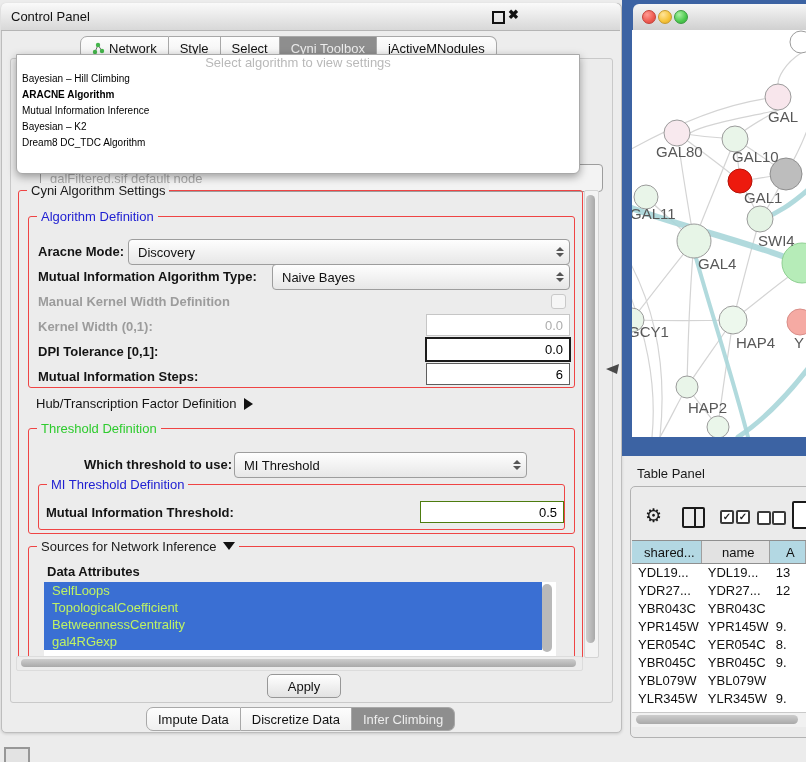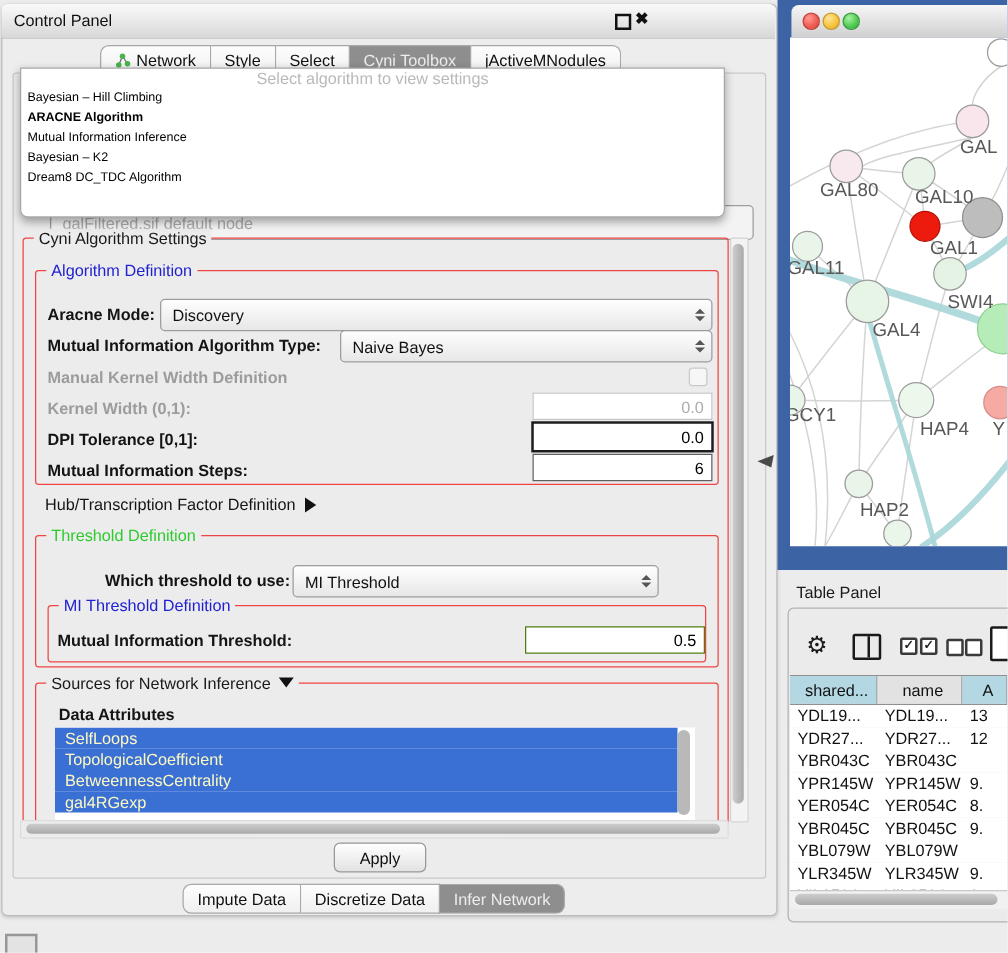--- a/index.html
+++ b/index.html
@@ -64,21 +64,21 @@
   .field{position:absolute;background:#fff;display:flex;align-items:center;
     justify-content:flex-end;padding:0 6px;font-size:13px;}
 
   
   .sb-track{background:#f3f3f3;border:1px solid #d4d4d4;border-radius:2px;}
   .sb-thumb{position:absolute;border-radius:6px;background:linear-gradient(90deg,#cdcdcd,#a9a9a9);}
   .sb-thumb.h{background:linear-gradient(#cdcdcd,#a9a9a9);}
 
   
   #attr-list{left:44px;top:582px;width:512px;height:74px;background:#fff;overflow:hidden;}
-  .attr-item{height:17px;line-height:17px;padding-left:8px;font-size:13px;color:#fef9c3;
+  .attr-item{height:17px;line-height:17px;padding-left:8px;font-size:13px;color:#bef264;
     background:#3a6fd3;width:490px;}
   #attr-sb{left:542px;top:584px;width:10px;height:68px;background:#b9b9b9;border-radius:5px;}
 
   
   #apply-btn{left:267px;top:674px;width:72px;height:22px;border:1px solid #979797;border-radius:5px;
     background:linear-gradient(#ffffff,#e2e2e2);display:flex;align-items:center;justify-content:center;
     font-size:13px;color:#111;}
 
   
   #desktop-blue{left:622px;top:0;width:184px;height:456px;background:#3c63a3;}
@@ -244,21 +244,21 @@
   <div id="apply-btn" class="abs">Apply</div>
 
   <div id="bottom-tabs" class="abs tabrow">
     <div class="tab first">
       <span>Impute Data</span>
     </div>
     <div class="tab">
       <span>Discretize Data</span>
     </div>
     <div class="tab sel last">
-      <span>Infer Network</span>
+      <span>Infer Climbing</span>
     </div>
   </div>
 
   <div id="algo-popup" class="abs">
     <div id="dd-prompt">Select algorithm to view settings</div>
     <div id="dd-items">
         <div class="dd-item">Bayesian – Hill Climbing</div>
         <div class="dd-item sel">ARACNE Algorithm</div>
         <div class="dd-item">Mutual Information Inference</div>
         <div class="dd-item">Bayesian – K2</div>

